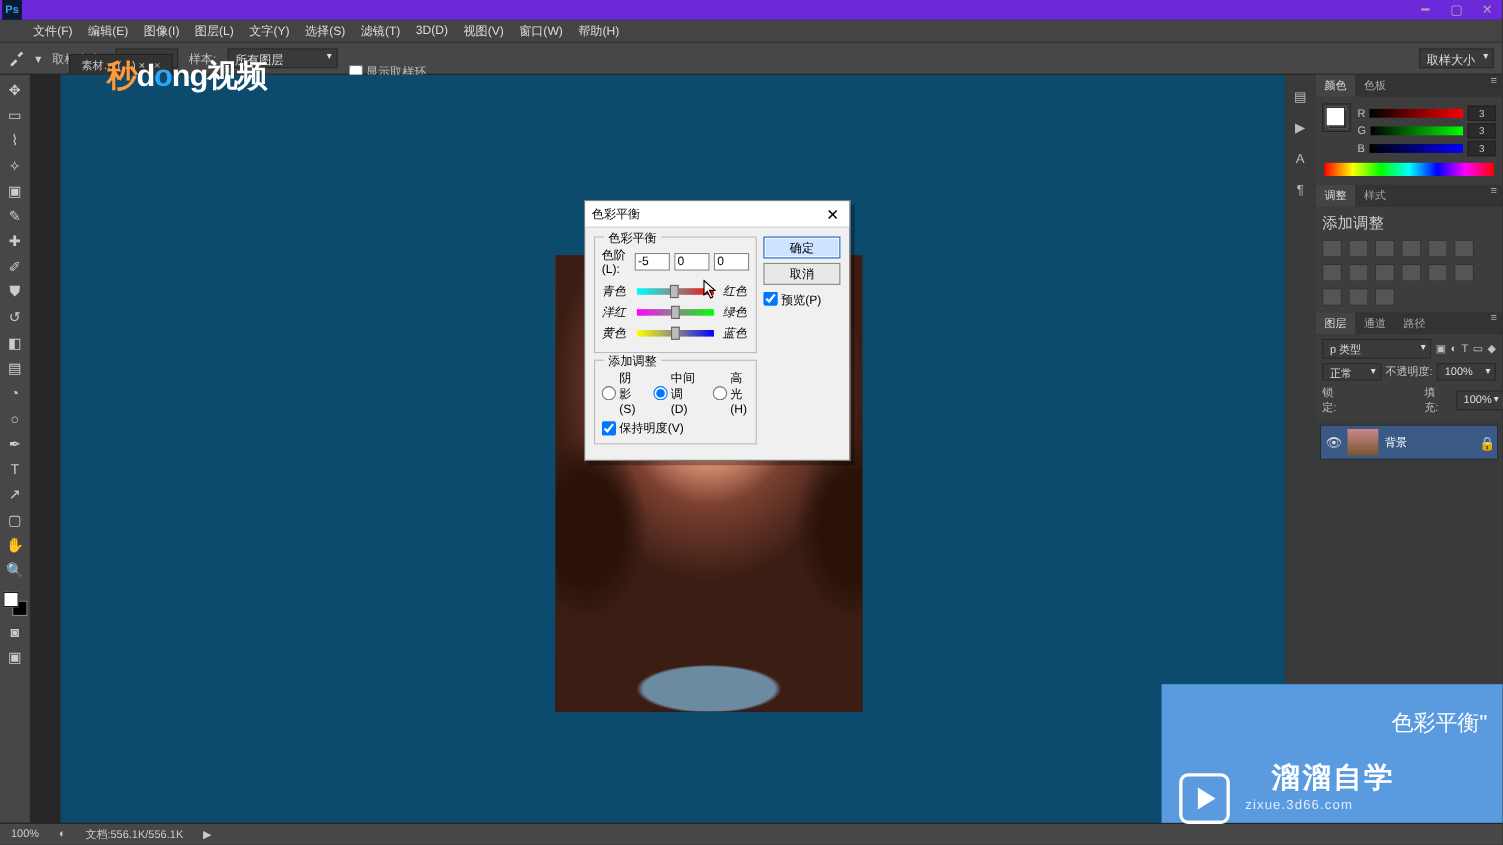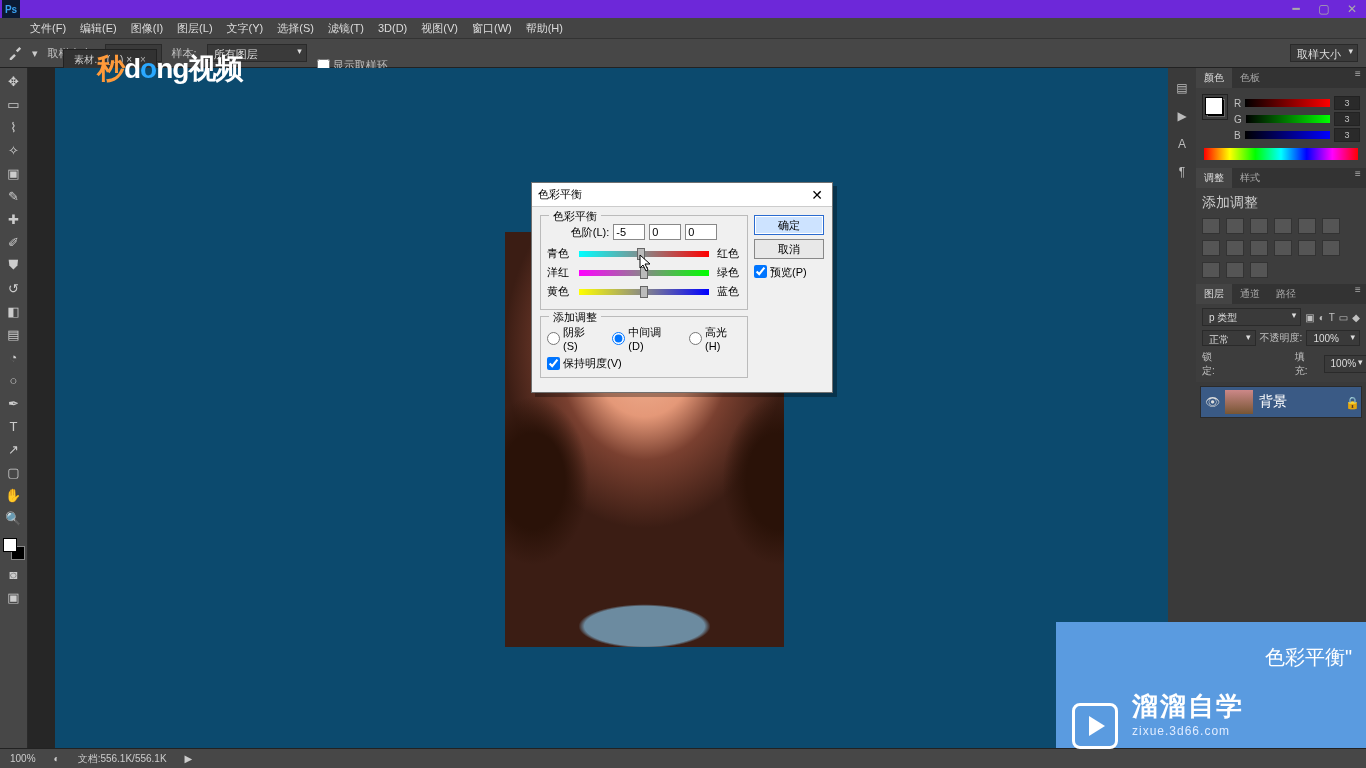--- a/index.html
+++ b/index.html
@@ -76,36 +76,36 @@
 .ltools { padding:4px 6px; display:flex; gap:4px; font-size:10px; align-items:center; }
 .lmode { display:flex; padding:0 6px 4px; gap:4px; align-items:center; font-size:10px; }
 .lmode .dd{ flex:1; height:16px; font-size:10px; }
 .lockrow { display:flex; padding:0 6px 4px; gap:16px; align-items:center; font-size:10px; }
 .lockrow span.ic{ width:12px; height:12px; background:#555; display:inline-block; }
 .layerlist { flex:1; background:#3a3a3a; padding:4px; }
 .layer { display:flex; align-items:center; height:32px; background:#5a7aa0; border:1px solid #2a2a2a; gap:6px; padding:0 4px; }
 .layer.sel { background:#3a5a85; }
 .eye { width:14px; height:14px; color:#ddd; }
 .thumb { width:28px; height:24px; background:linear-gradient(#c88,#753);}
-.lname { flex:1; font-size:14px; color:#fff; }
+.lname { flex:1; font-size:10px; color:#fff; }
 .lock { width:12px; height:12px; color:#ccc; }
 .lbottom { height:22px; border-top:1px solid #222; display:flex; gap:6px; align-items:center; padding:0 6px; font-size:10px; }
 .lbottom span{ width:14px; height:14px; background:#4a4a4a; border:1px solid #2a2a2a; }
 
 
-.dialog { position:absolute; left:531px; top:182px; width:302px; background:#f0f0f0; border:1px solid #707070; box-shadow:4px 4px 0 rgba(0,0,0,.3); color:#000; font-size:11px; }
+.dialog { position:absolute; left:531px; top:182px; width:242px; background:#f0f0f0; border:1px solid #707070; box-shadow:4px 4px 0 rgba(0,0,0,.3); color:#000; font-size:11px; }
 .dtitle { height:24px; background:#fff; border-bottom:1px solid #ccc; display:flex; align-items:center; padding:0 6px; }
 .dclose { margin-left:auto; width:18px; height:18px; display:flex; align-items:center; justify-content:center; font-size:14px; }
 .dbody { padding:8px; display:flex; gap:6px; }
 .dleft { flex:1; }
 .fs { border:1px solid #bbb; padding:8px 6px 6px; margin-bottom:6px; position:relative; }
 .fs .lg { position:absolute; top:-7px; left:8px; background:#f0f0f0; padding:0 4px; font-size:11px; }
 .lvlrow { display:flex; align-items:center; justify-content:center; gap:4px; margin-bottom:6px; }
 .lvlrow input { width:32px; height:16px; border:1px solid #888; text-align:left; padding:0 2px; font-size:11px; }
-.sliderrow { display:flex; align-items:center; gap:8px; margin:4px 0; }
+.sliderrow { display:flex; align-items:center; gap:8px; margin:4px 0;font-style:italic; }
 .sliderrow .ll,.sliderrow .lr{ width:24px; font-size:11px; }
 .sliderrow .lr{ text-align:left; }
 .slider { flex:1; height:6px; position:relative; }
 .slider .handle{ position:absolute; top:-3px; width:8px; height:12px; background:#bbb; border:1px solid #666; transform:translateX(-50%); }
 .sl-cr{ background:linear-gradient(90deg,#0ff,#888,#f00);}
 .sl-mg{ background:linear-gradient(90deg,#f0f,#888,#0f0);}
 .sl-yb{ background:linear-gradient(90deg,#ff0,#888,#00f);}
 .radios { display:flex; gap:14px; align-items:center; margin-bottom:4px; }
 .radios label,.chk label{ display:flex; align-items:center; gap:3px; }
 .dright { width:70px; display:flex; flex-direction:column; gap:4px; }
@@ -113,21 +113,21 @@
 .btn.primary{ border:1px solid #2a6bd0; background:#cde3ff; box-shadow:inset 0 0 0 1px #fff; }
 .chkp { display:flex; align-items:flex-start; gap:3px; margin-top:2px; }
 .cursor { position:absolute; left:639px; top:254px; width:14px; height:18px; pointer-events:none; }
 
 
 .status { position:absolute; bottom:0; left:0; right:0; height:20px; background:#474747; display:flex; align-items:center; padding:0 10px; gap:18px; font-size:10px; color:#ccc; border-top:1px solid #222;}
 
 
 .ov1 { position:absolute; right:0px; bottom:20px; width:310px; height:126px; background:#5a9be0; }
 .ov2 { position:absolute; right:74px; bottom:30px; width:160px; color:#fff; }
-.ov2 .t1{ font-size:26px; font-weight:bold; letter-spacing:2px; }
+.ov2 .t1{ font-size:26px; font-weight:bold; letter-spacing:2px;text-align:center; }
 .ov2 .t2{ font-size:12px; letter-spacing:1px; color:#e0ecff; }
 .ov2 .ico{ position:absolute; left:-60px; top:14px; width:46px; height:46px; border:3px solid #fff; border-radius:8px; display:flex; align-items:center; justify-content:center; }
 .ov2 .ico::before{content:"";width:0;height:0;border-left:16px solid #fff;border-top:10px solid transparent;border-bottom:10px solid transparent;margin-left:4px;}
 .ov3 { position:absolute; right:0; top:634px; padding:10px 14px; font-size:20px; color:#fff; font-weight:500; }
 </style>
 </head>
 <body>
 
 <div class="titlebar">
   <div class="ps-logo">Ps</div>

